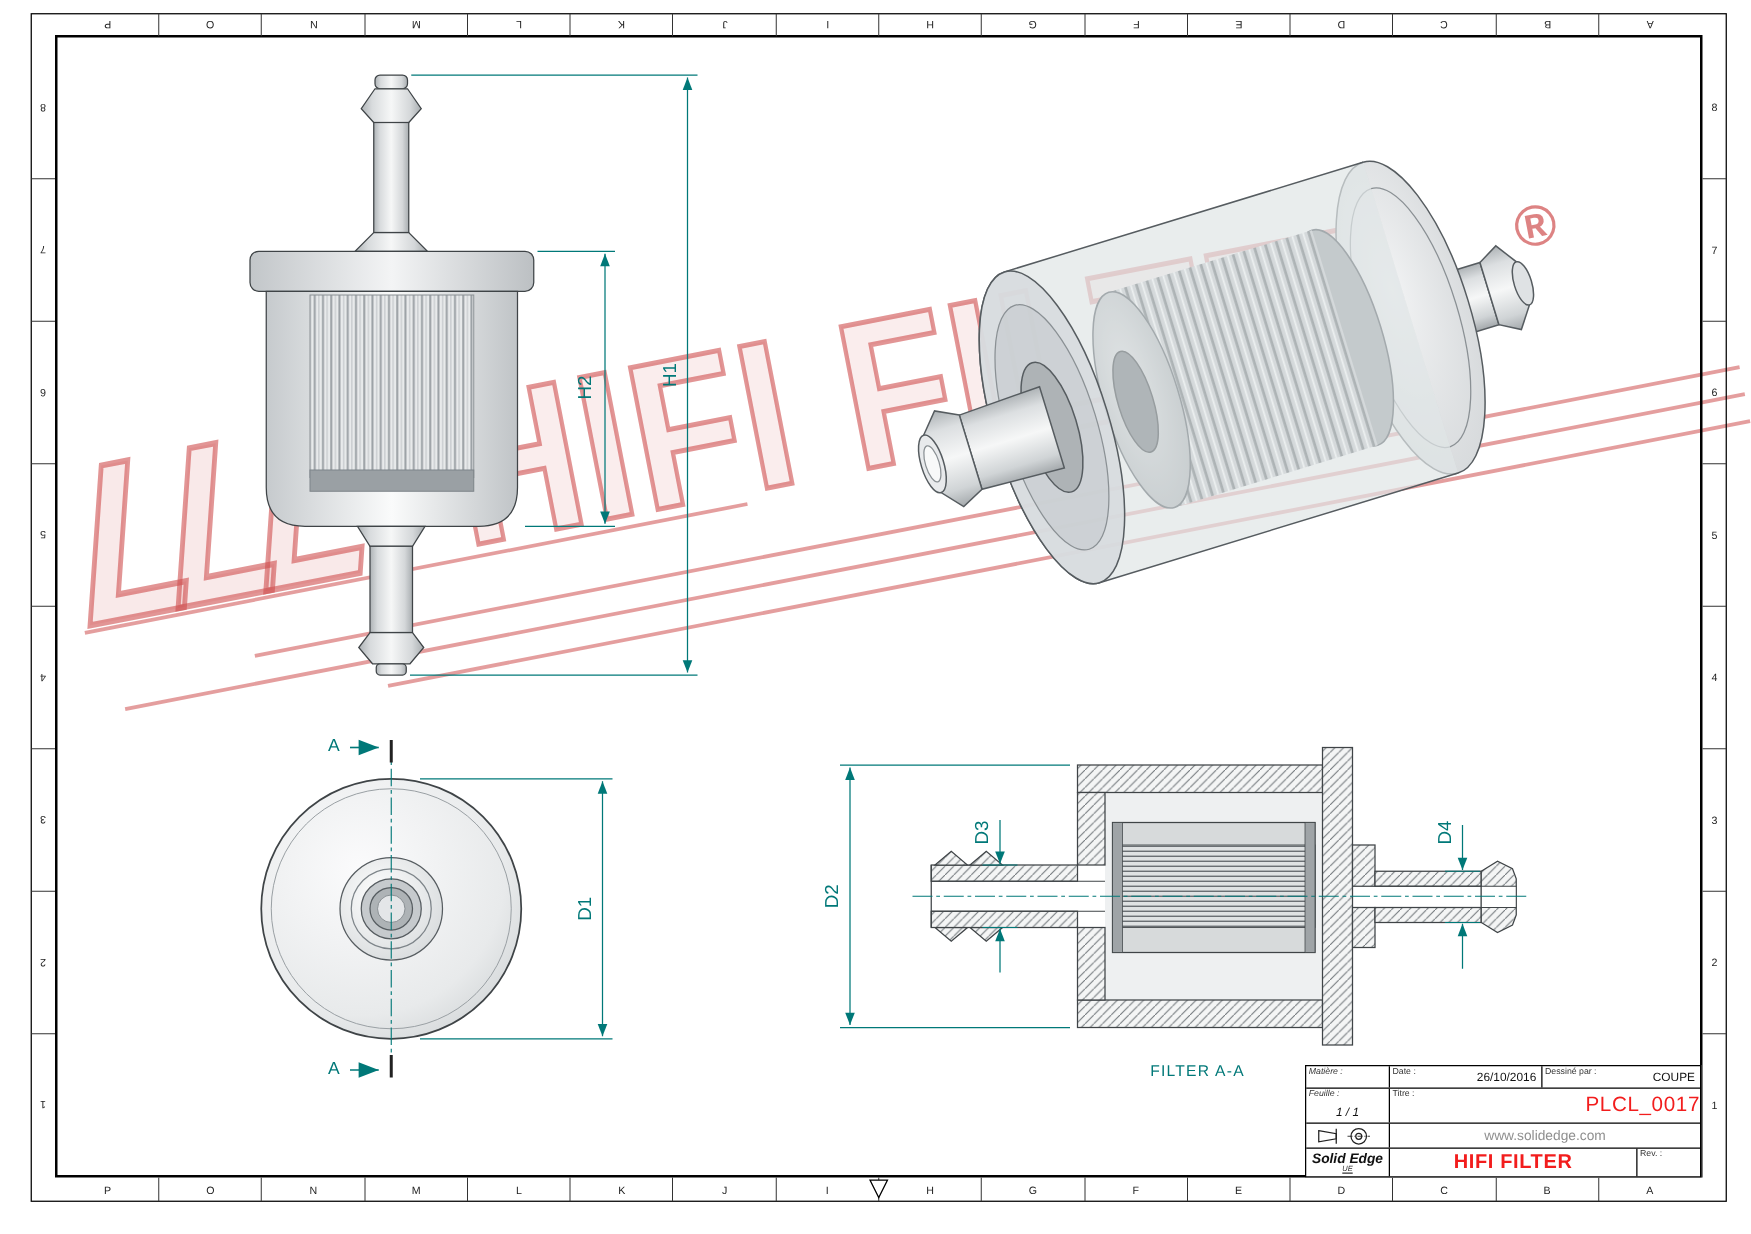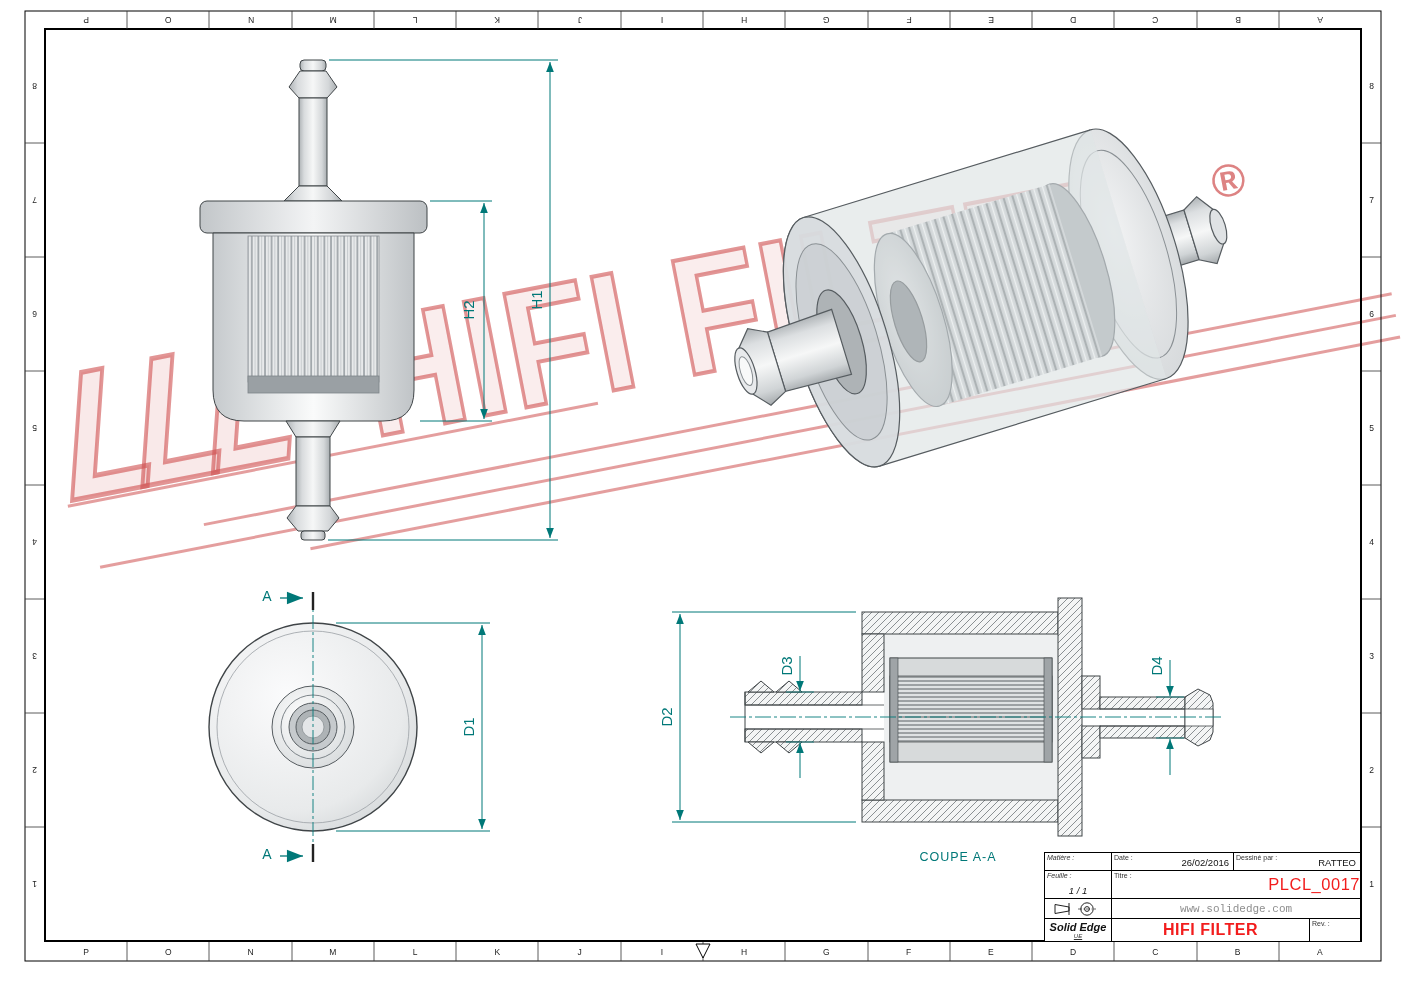--- a/index.html
+++ b/index.html
@@ -52,21 +52,21 @@
   .cell{position:relative;border-left:1px solid #000;box-sizing:border-box;overflow:hidden;}
   .cell:first-child{border-left:none;}
   .c-left{width:66px;flex:none;font-style:italic;}
   .grow{flex:1;}
   .lbl{position:absolute;top:1px;left:2px;font-size:7px;color:#333;}
   .val-right{position:absolute;right:4px;bottom:2px;font-size:9.5px;color:#111;}
   .val-center{position:absolute;left:0;right:0;bottom:2px;text-align:center;font-size:9.5px;color:#111;}
   .big-red{position:absolute;left:0;right:0;bottom:4px;text-align:right;
            font-size:16.5px;color:#f21d1d;letter-spacing:.5px;}
   .website{position:absolute;left:0;right:0;top:50%;transform:translateY(-50%);
-           text-align:center;font-size:11px;color:#8f8f8f;font-family:Liberation Mono, monospace;}
+           text-align:center;font-size:11px;color:#8f8f8f;}
   .company{position:absolute;left:0;right:0;top:50%;transform:translateY(-50%);
            text-align:center;font-size:16px;font-weight:bold;color:#f21d1d;letter-spacing:.5px;}
   .se-name{text-align:center;font-weight:bold;font-size:11px;margin-top:2px;color:#111;}
   .se-sub{text-align:center;font-size:6px;color:#333;text-decoration:underline;}
   .projcell{display:flex;align-items:center;justify-content:center;}
 </style>
 </head>
 <body>
 
 <div id="sheet">
@@ -328,34 +328,34 @@
     </div>
 
   <div class="dim rot90" style="left:468px;top:310px">H2</div>
   <div class="dim rot90" style="left:536px;top:300px">H1</div>
   <div class="dim rot90" style="left:468px;top:727px">D1</div>
   <div class="dim rot90" style="left:666px;top:717px">D2</div>
   <div class="dim rot90" style="left:786px;top:666px">D3</div>
   <div class="dim rot90" style="left:1156px;top:666px">D4</div>
   <div class="dim seclabel" style="left:267px;top:596px">A</div>
   <div class="dim seclabel" style="left:267px;top:854px">A</div>
-  <div class="dim coupe" style="left:958px;top:857px">COUPE A-A</div>
+  <div class="dim coupe" style="left:958px;top:857px">FILTER A-A</div>
 
   <div class="tb">
     <div class="tb-row" style="height:17px">
       <div class="cell c-left">
         <span class="lbl">Matière :</span>
       </div>
       <div class="cell" style="width:122px">
         <span class="lbl">Date :</span>
-        <span class="val-right">26/02/2016</span>
+        <span class="val-right">26/10/2016</span>
       </div>
       <div class="cell grow">
         <span class="lbl">Dessiné par :</span>
-        <span class="val-right">RATTEO</span>
+        <span class="val-right">COUPE</span>
       </div>
     </div>
     <div class="tb-row" style="height:28px">
       <div class="cell c-left">
         <span class="lbl">Feuille :</span>
         <span class="val-center">1 / 1</span>
       </div>
       <div class="cell grow">
         <span class="lbl">Titre :</span>
         <span class="big-red">PLCL_0017</span>

